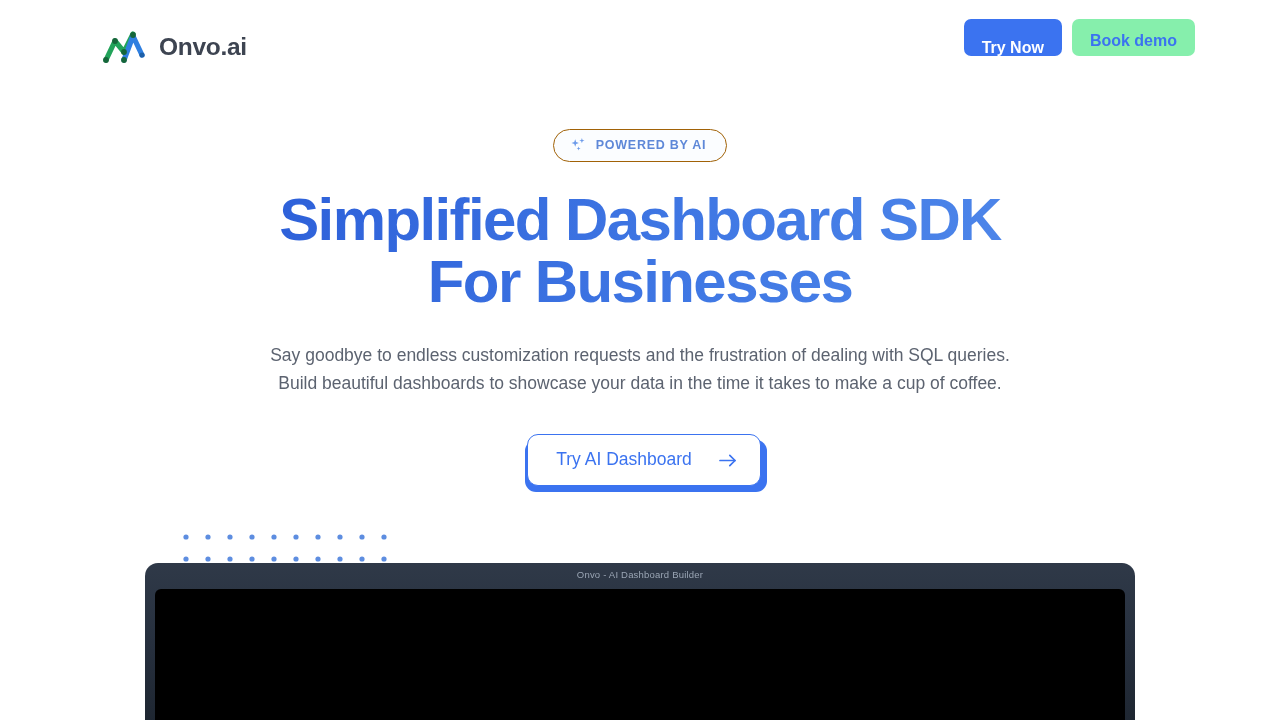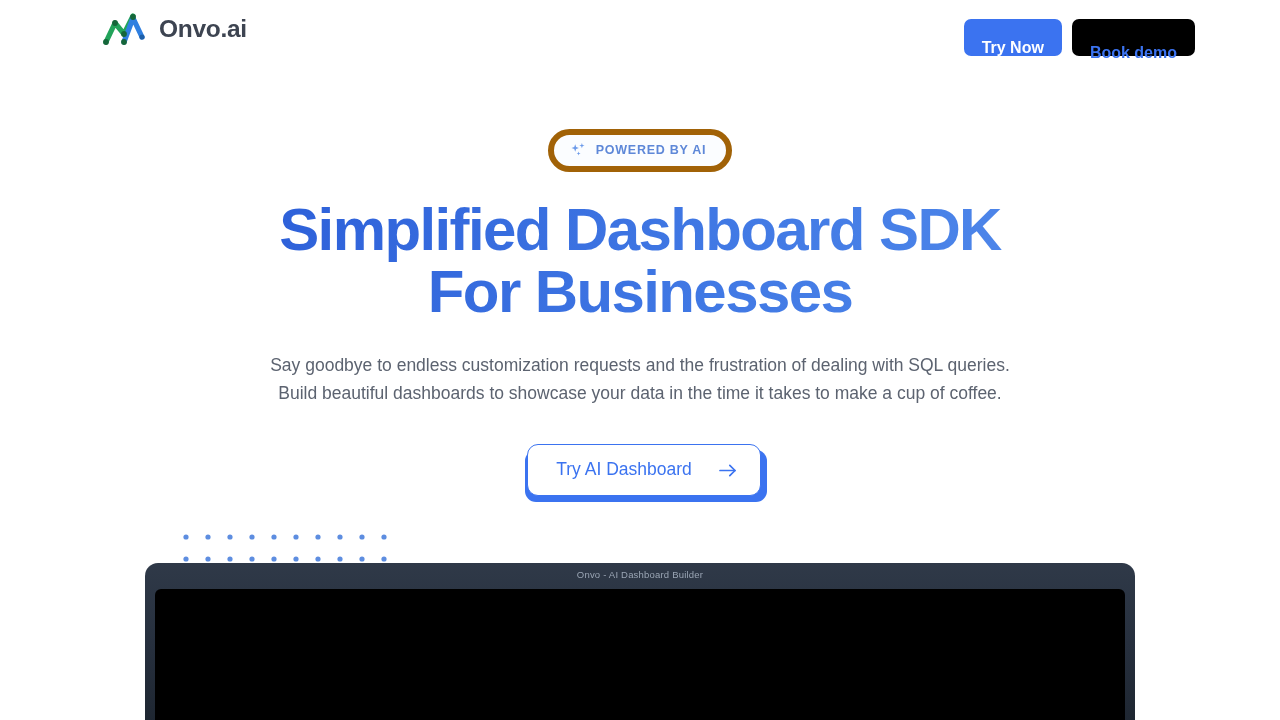--- a/index.html
+++ b/index.html
@@ -29,21 +29,21 @@
     height: 74px;
     display: flex;
     align-items: center;
     background: #ffffff;
     z-index: 20;
   }
 
   .brand {
     position: absolute;
     left: 100px;
-    top: 10px;
+    top: 28px;
     display: flex;
     align-items: center;
     gap: 9px;
     text-decoration: none;
   }
   .brand-mark { width: 50px; height: 38px; display: block; }
   .brand-name {
     font-size: 24.5px;
     font-weight: 700;
     color: #3d4451;
@@ -85,27 +85,27 @@
     border: none;
     border-radius: 7px;
     padding: 10px 18px;
     height: 37px;
     line-height: 37px;
     cursor: pointer;
     font-family: inherit;
     white-space: nowrap;
   }
   .btn-book-demo {
-    background: #000000;
+    background: #86efac;
     color: #3b73f0;
     font-size: 16px;
     font-weight: 700;
     border: none;
     border-radius: 7px;
-    padding: 15px 18px;
+    padding: 3px 18px;
     height: 37px;
     line-height: 37px;
     cursor: pointer;
     font-family: inherit;
     white-space: nowrap;
   }
 
   
   .hero {
     position: absolute;
@@ -113,21 +113,21 @@
     width: 1280px;
     text-align: center;
   }
 
   .badge {
     display: inline-flex;
     align-items: center;
     gap: 9px;
     margin-top: 55px;
     padding: 7px 20px 7px 16px;
-    border: 6px solid #a16207;
+    border: 1px solid #a16207;
     border-radius: 999px;
     background: #fbfdff;
     cursor: pointer;
   }
   .badge-icon { width: 17px; height: 17px; display: block; }
   .badge-text {
     font-size: 12.5px;
     font-weight: 700;
     letter-spacing: 0.75px;
     color: #5e88d8;

